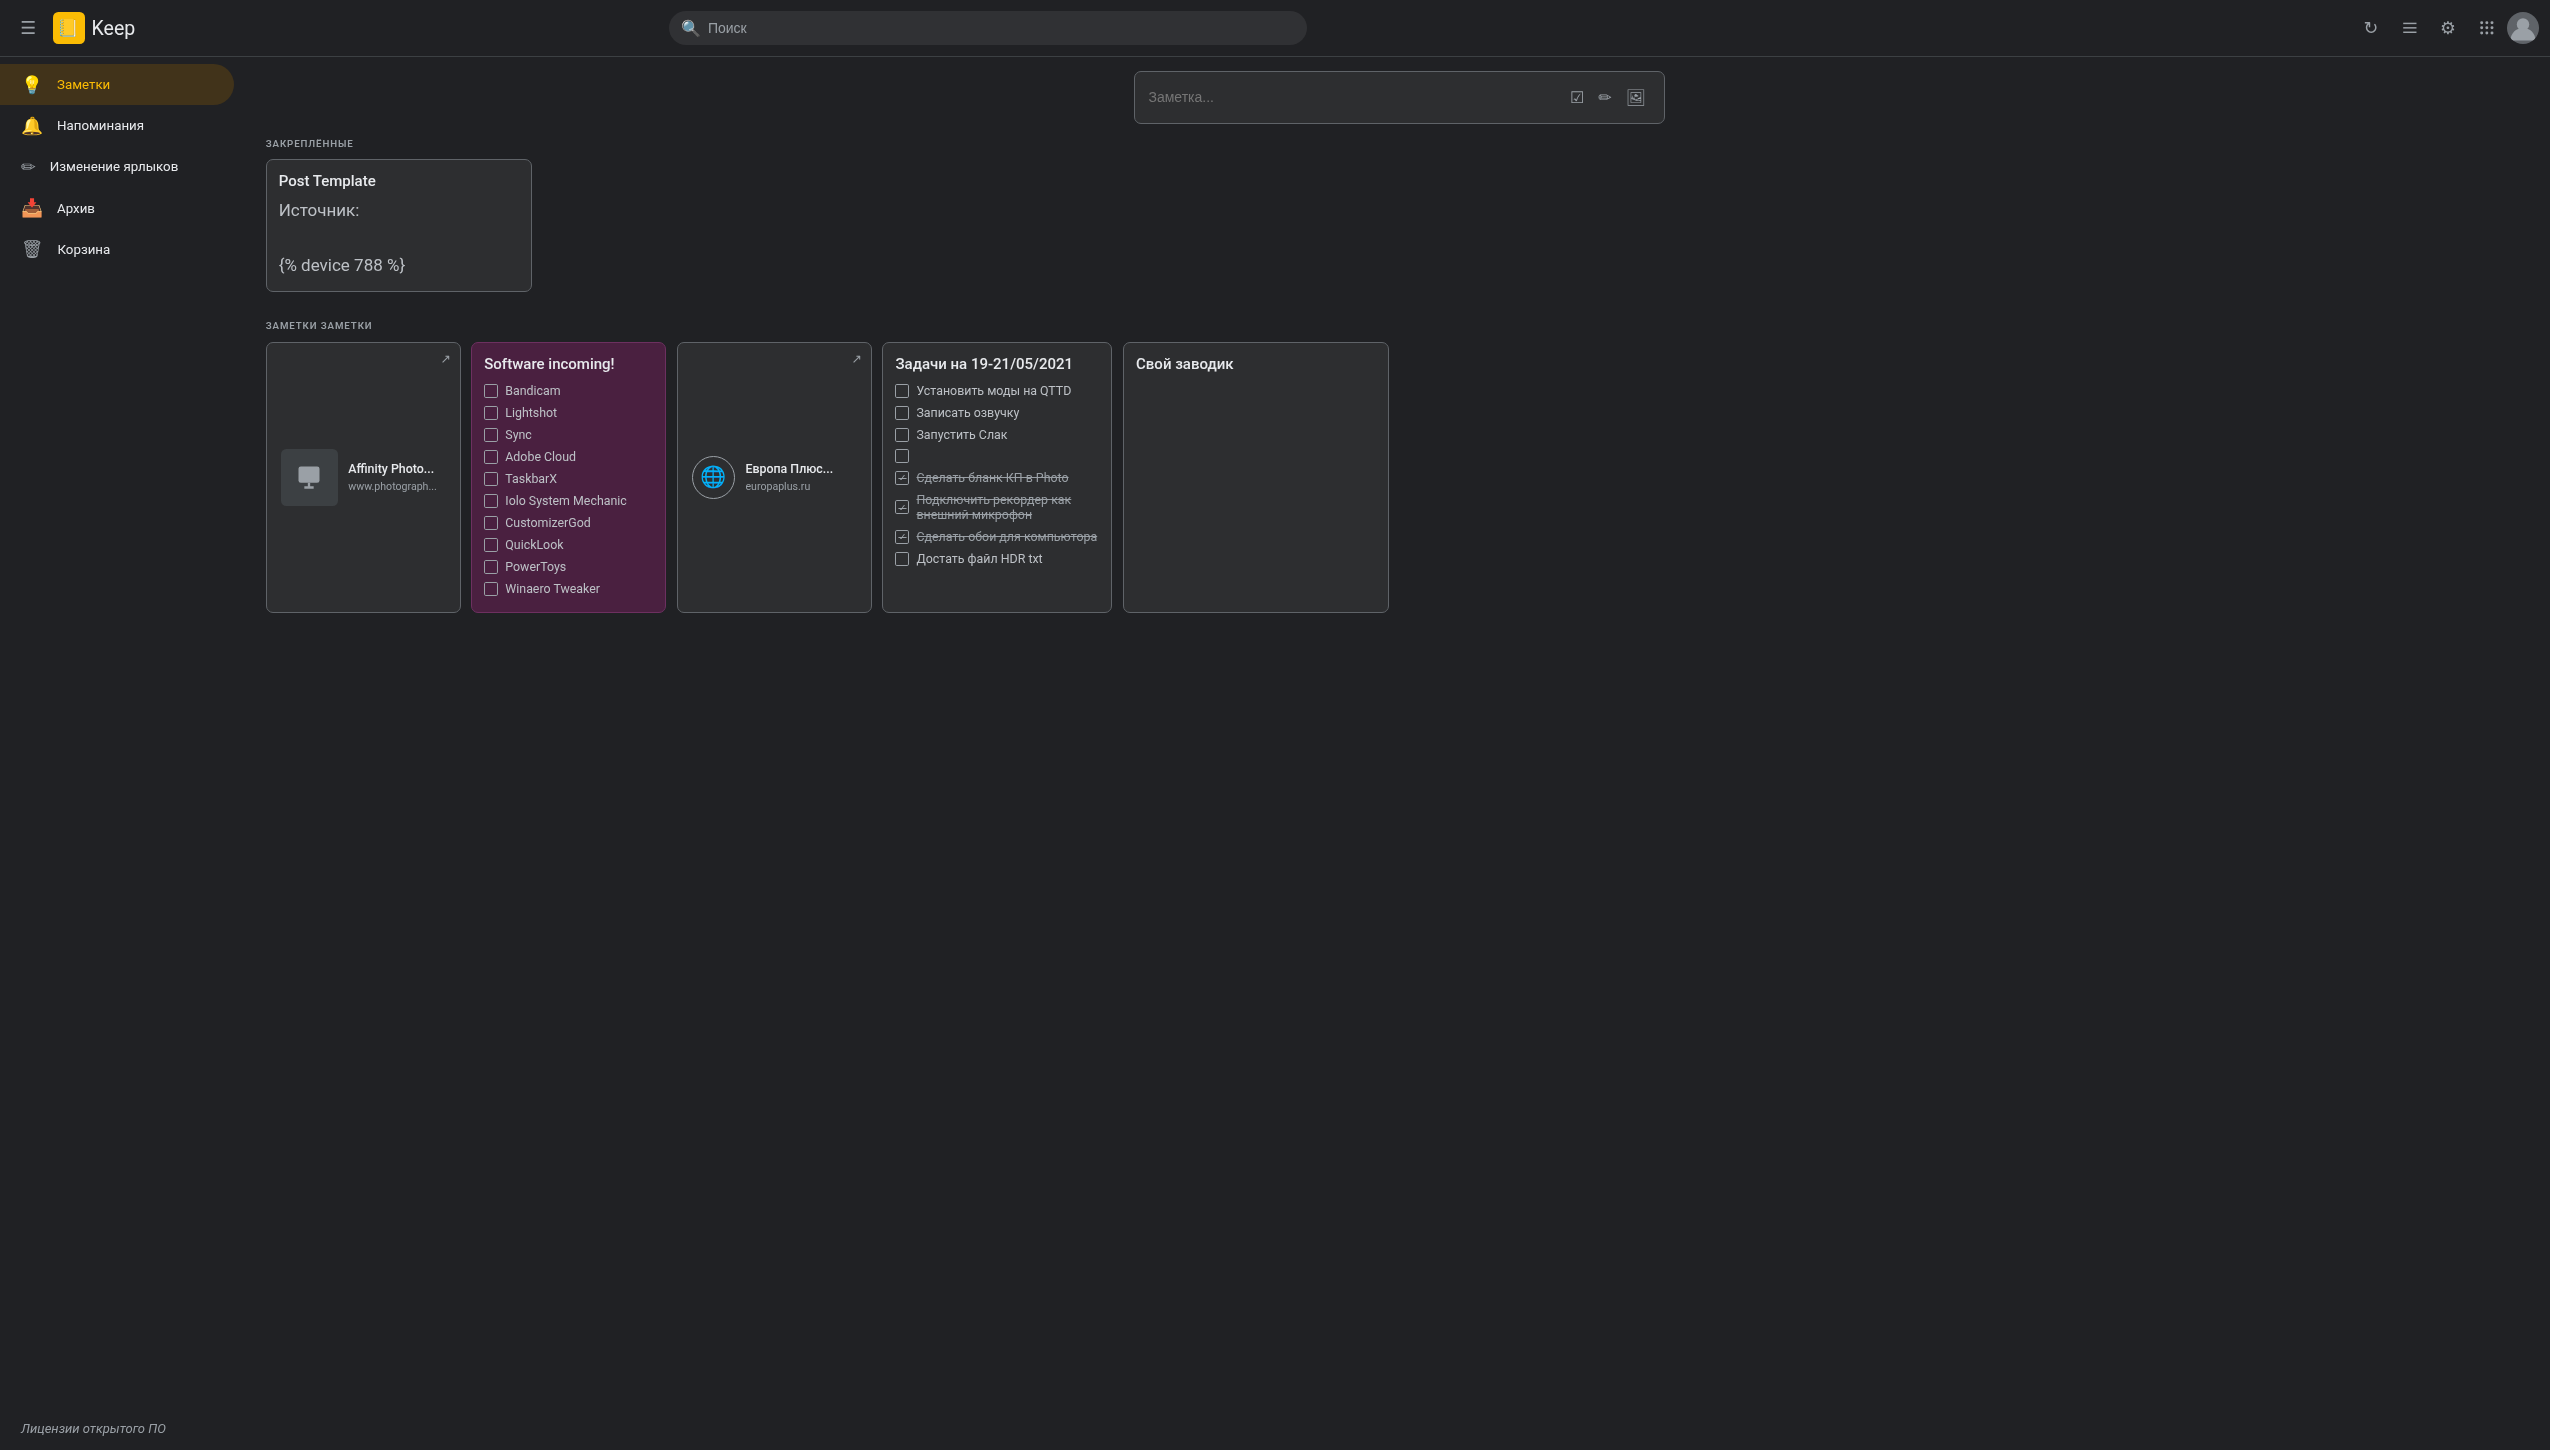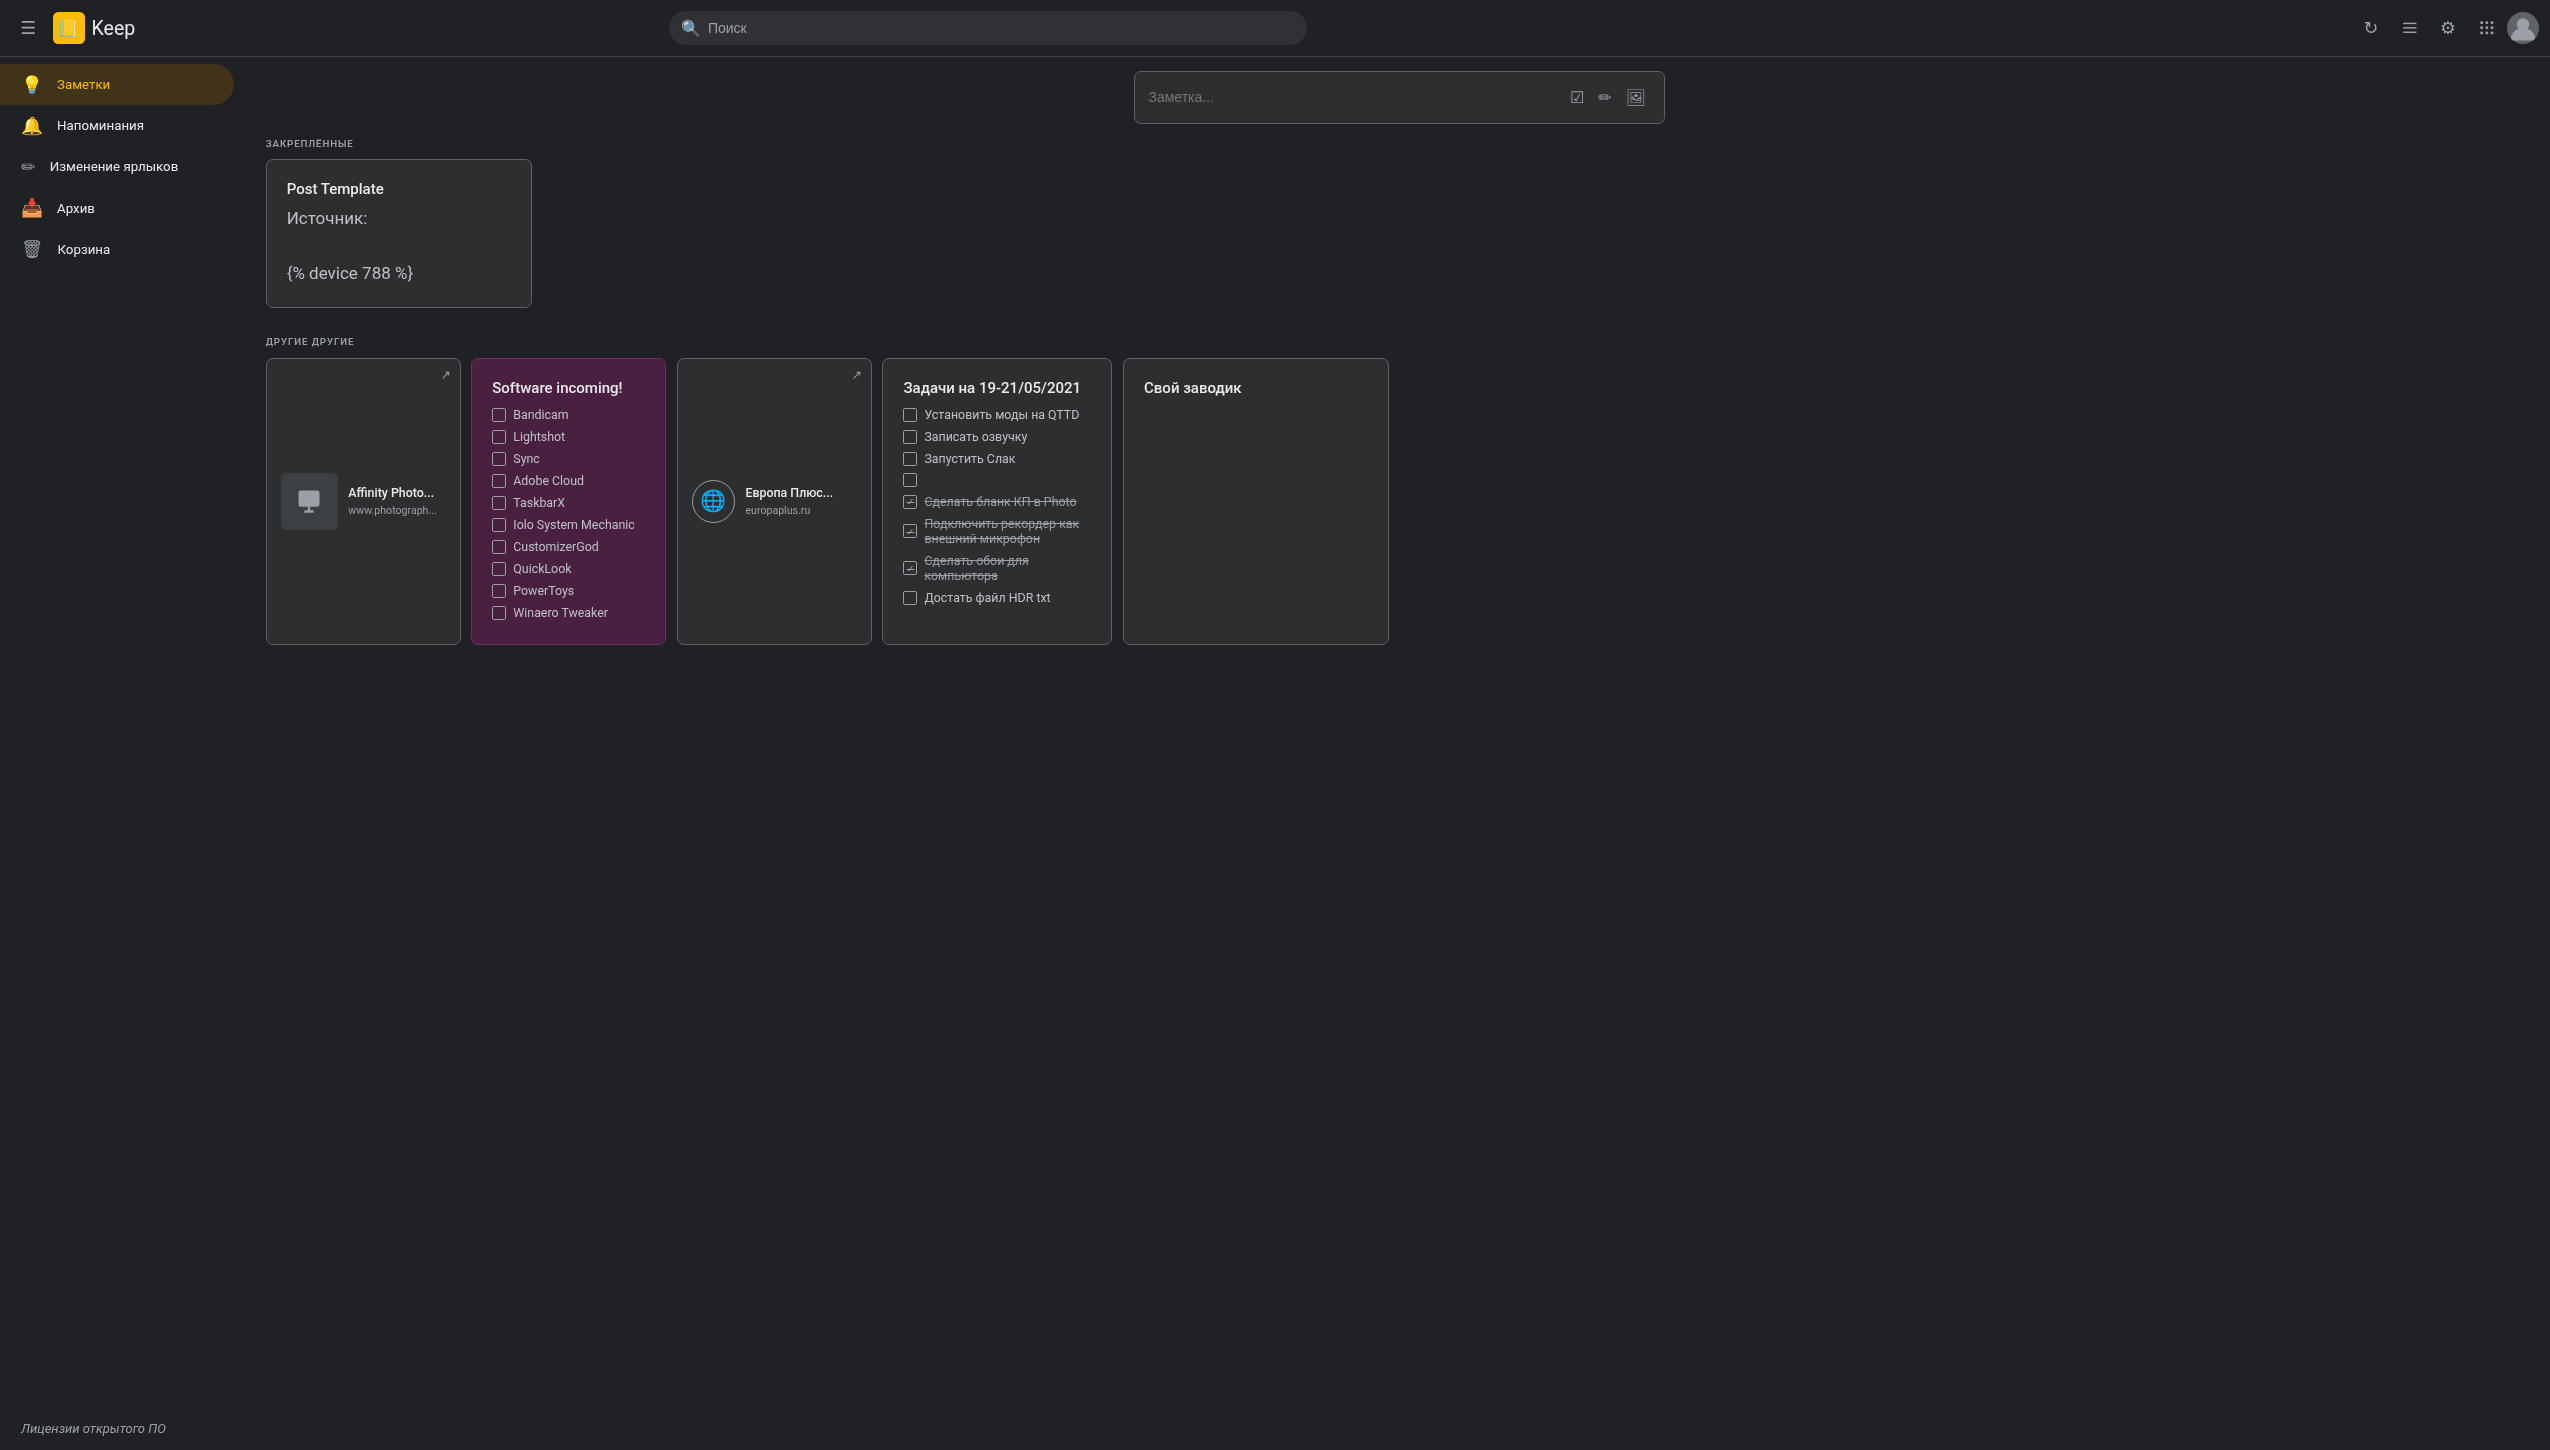--- a/index.html
+++ b/index.html
@@ -190,21 +190,21 @@
       display: flex;
       flex-wrap: wrap;
       gap: 10.6px;
     }
 
     
     .note-card {
       background: #2d2e30;
       border: 0.9px solid #5f6368;
       border-radius: 7px;
-      padding: 20px;
+      padding: 12px;
       min-width: 213px;
       max-width: 266px;
       flex: 0 0 auto;
       position: relative;
     }
     .note-card.wide { max-width: 319px; min-width: 266px; }
     .note-card.purple-card {
       background: #4a2040;
       border-color: #6d3060;
     }
@@ -395,21 +395,21 @@
         <div class="note-card-title">Post Template</div>
         <div class="note-card-body">
           <div>Источник:</div>
           <br>
           <div>{% device 788 %}</div>
         </div>
       </div>
 
     </div>
 
-    <div class="section-label" style="margin-top: 28px;">ДРУГИЕ ДРУГИЕ</div>
+    <div class="section-label" style="margin-top: 28px;">ЗАМЕТКИ ЗАМЕТКИ</div>
     <div class="notes-grid">
 
       <div class="note-card link-card" style="min-width:195px;max-width:230px;">
         <div class="link-thumb">
           <svg width="28" height="28" viewBox="0 0 24 24" fill="#9aa0a6">
               <rect x="3" y="3" width="18" height="14" rx="2"></rect>
               <path d="M8 21h8M12 17v4" stroke="#9aa0a6" stroke-width="2"></path>
             </svg>
         </div>
         <div class="link-info">

